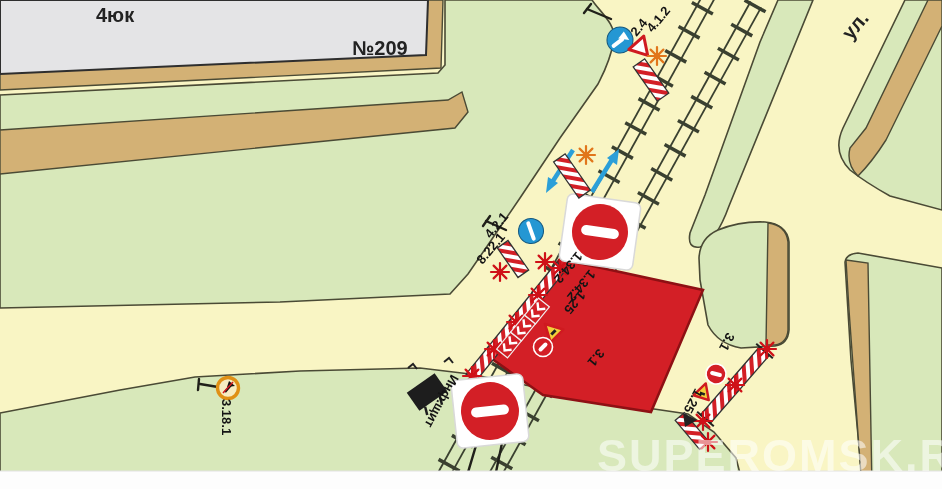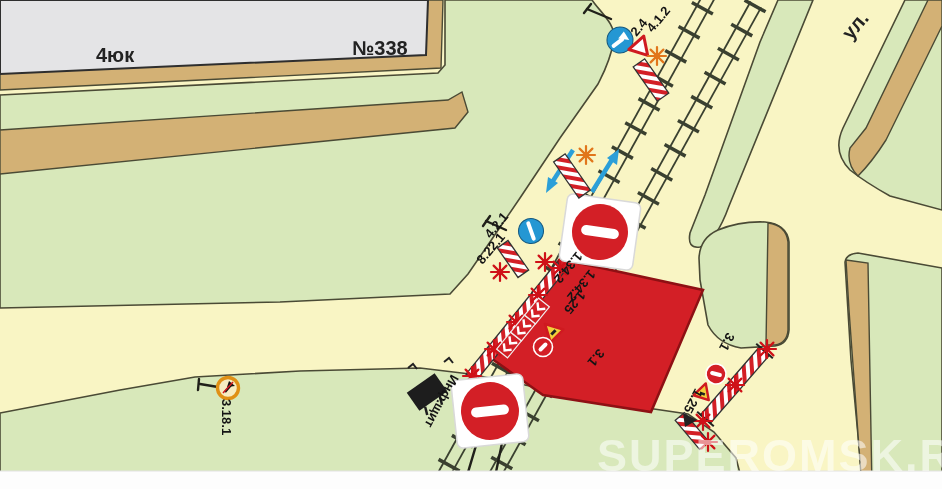--- a/index.html
+++ b/index.html
@@ -213,22 +213,22 @@
       <line x1="-3" y1="4" x2="3" y2="-3" stroke="#111" stroke-width="2.4"></line>
       <polygon points="1,-7 7,-2 -1,-1" fill="#111"></polygon>
       <line x1="-5" y1="5" x2="5" y2="-6" stroke="#cf1a20" stroke-width="1.6"></line>
     </g>
   </g>
 
   <rect x="0" y="471" width="942" height="18" fill="#fdfdfd"></rect>
   <line x1="0" y1="471" x2="942" y2="471" stroke="#e2e2e2" stroke-width="1"></line>
 </svg>
 
-<div class="lbl big" style="left:96px;top:5px;margin-top:40px;">4юк</div>
-<div class="lbl big" style="left:352px;top:38px;">№338</div>
+<div class="lbl big" style="left:96px;top:5px;">4юк</div>
+<div class="lbl big" style="left:352px;top:38px;">№209</div>
 <div class="lbl big" style="left:838px;top:30px;transform:rotate(-50deg);">ул.</div>
 
 <div class="lbl code" style="left:628px;top:30px;transform:rotate(-50deg);">2.4</div>
 <div class="lbl code" style="left:644px;top:26px;transform:rotate(-50deg);">4.1.2</div>
 <div class="lbl code" style="left:482px;top:232px;transform:rotate(-50deg);">4.2.1</div>
 <div class="lbl code" style="left:474px;top:258px;transform:rotate(-50deg);">8.22.1</div>
 <div class="lbl code" style="left:585px;top:258px;transform:rotate(130deg);">1.34.2</div>
 <div class="lbl code" style="left:598px;top:276px;transform:rotate(130deg);">1.34.2</div>
 <div class="lbl code" style="left:588px;top:297px;transform:rotate(130deg);">1.25</div>
 <div class="lbl code" style="left:607px;top:355px;transform:rotate(130deg);">3.1</div>

